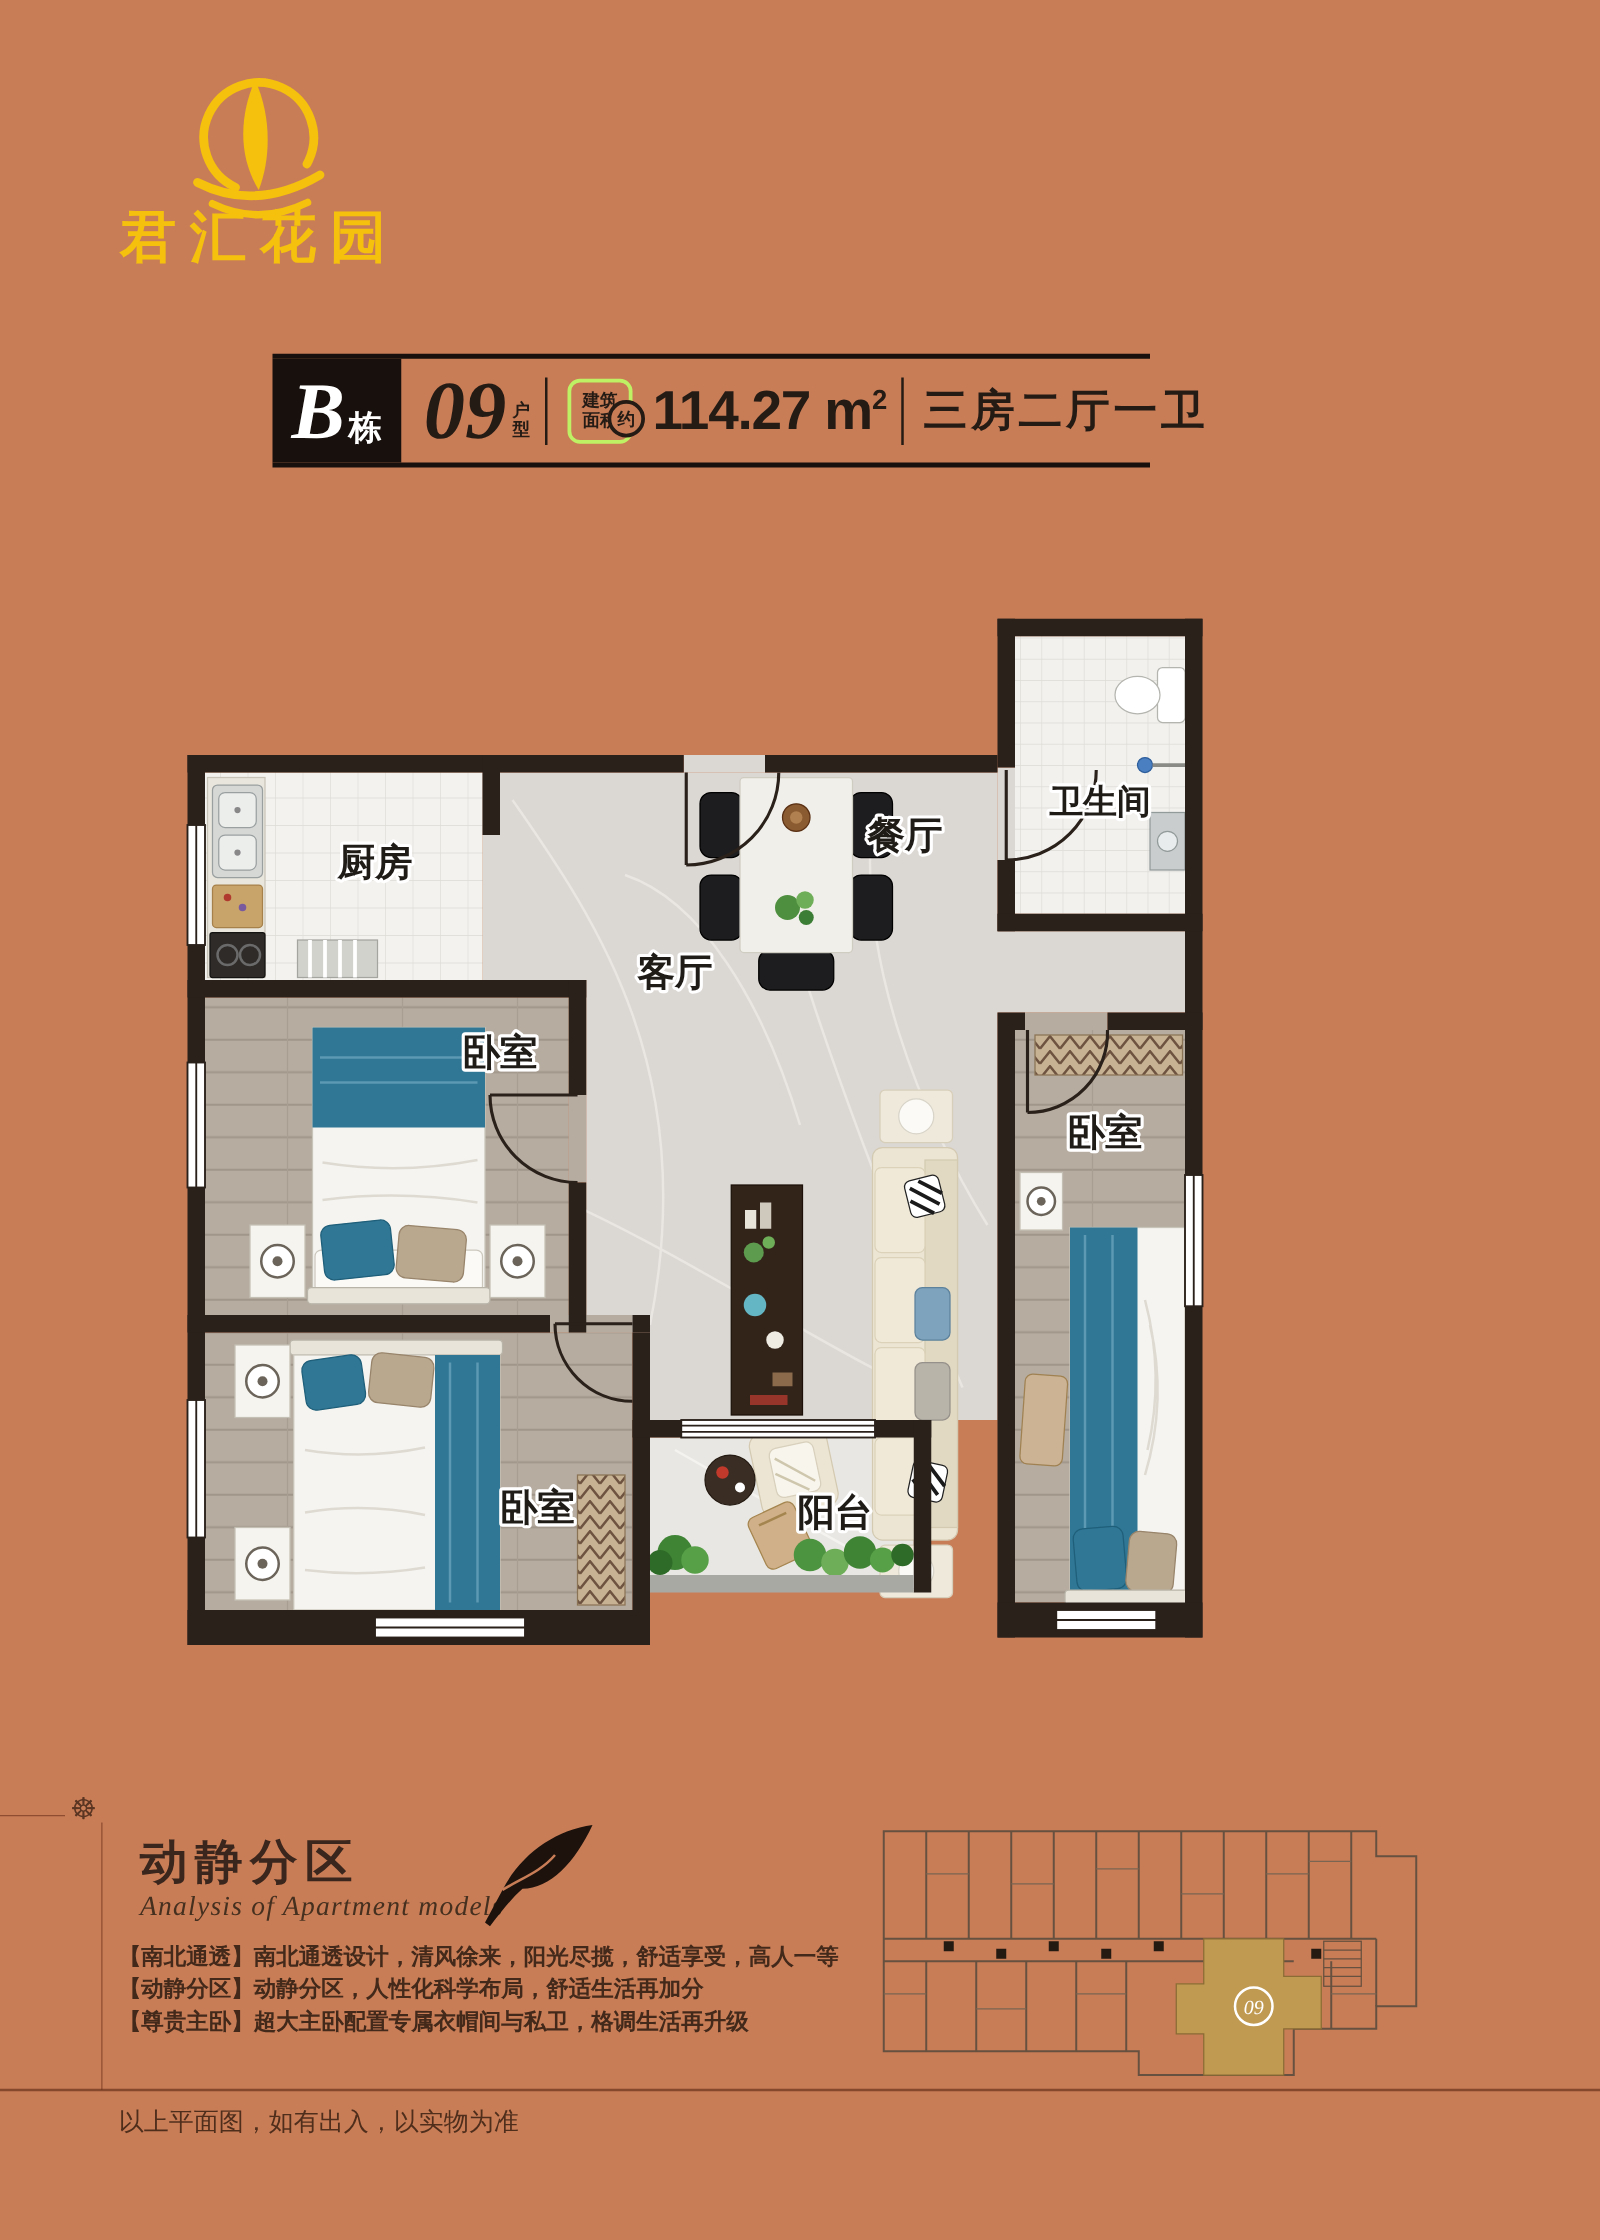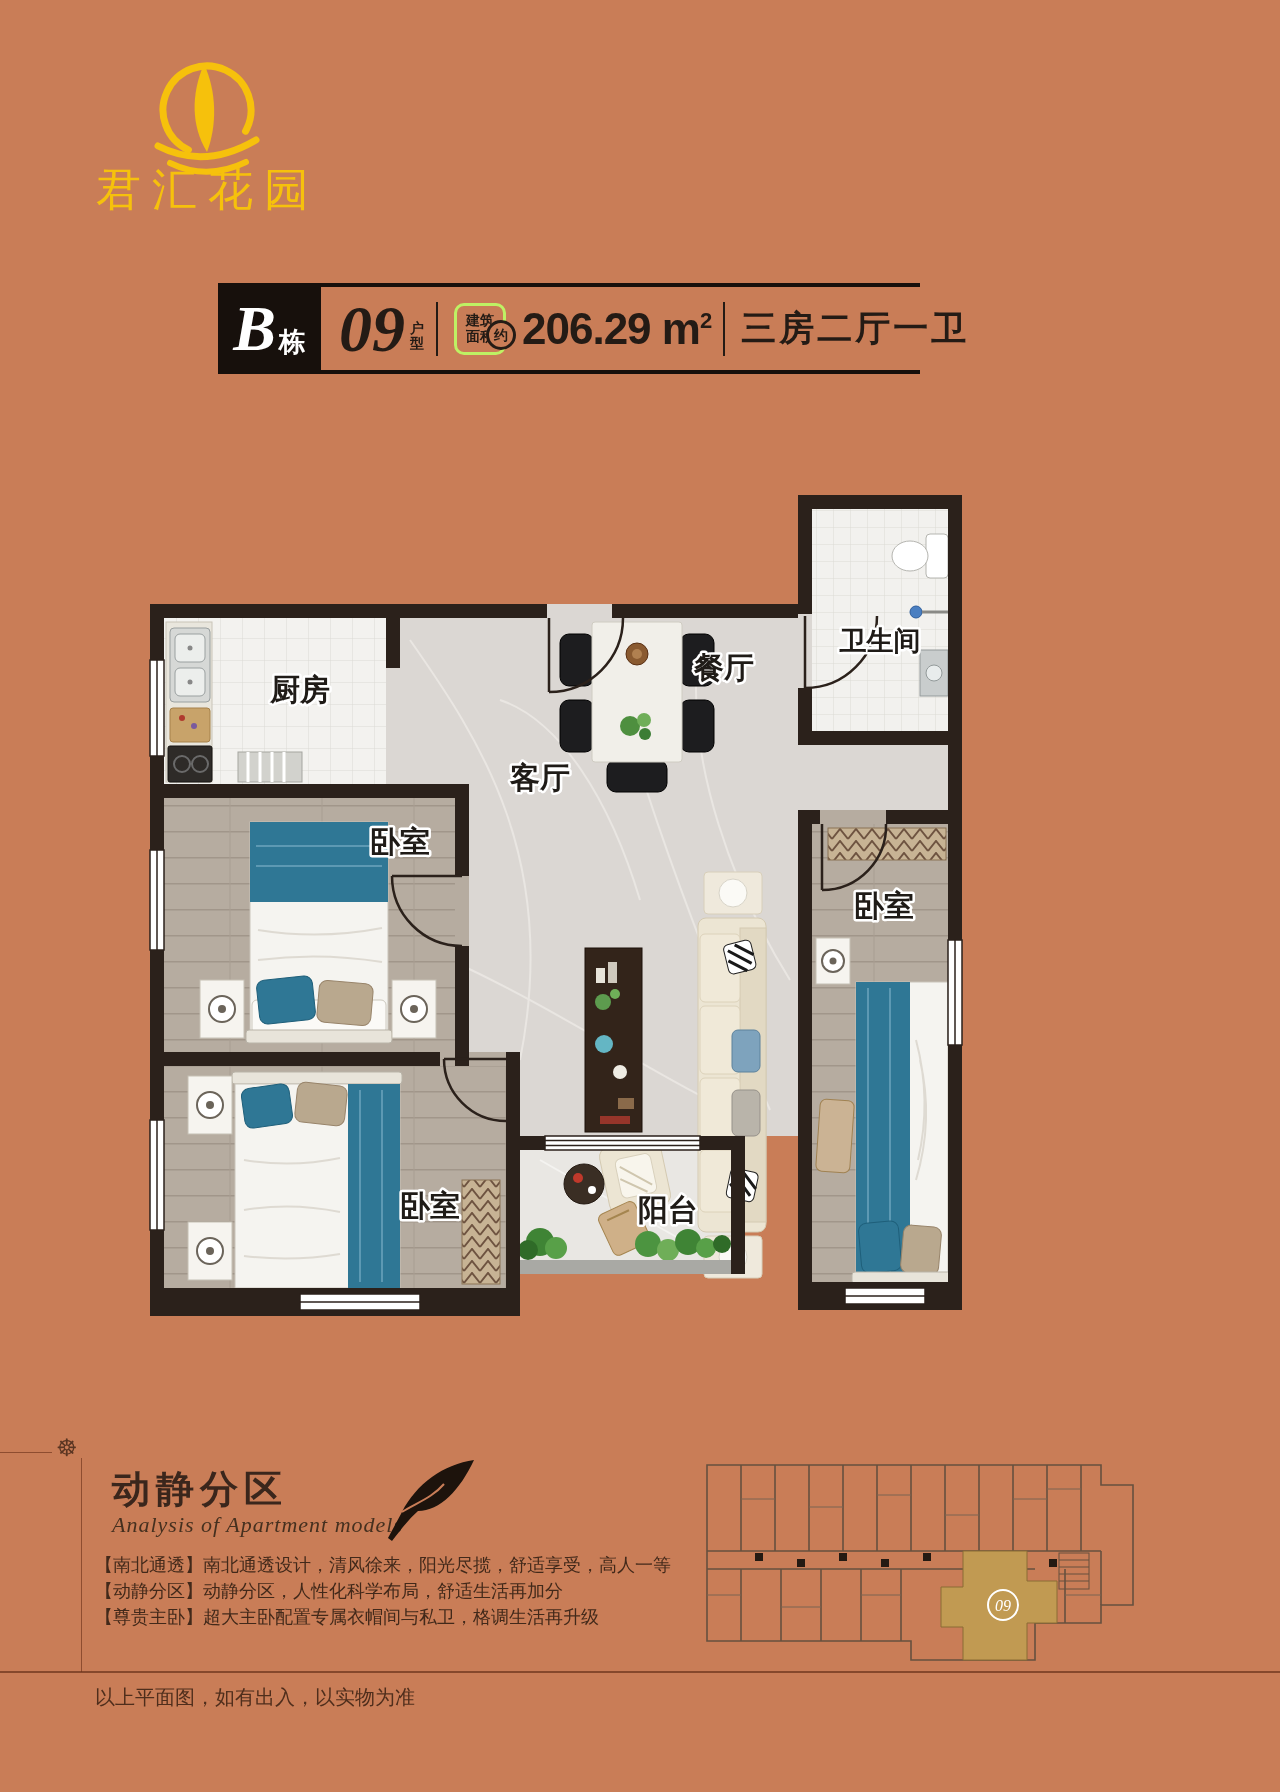--- a/index.html
+++ b/index.html
@@ -2,21 +2,21 @@
 <html><head>
 <meta charset="utf-8">
 <style>
   html,body{margin:0;padding:0;}
   .page{position:relative;width:1280px;height:1792px;background:#c97d57;overflow:hidden;
         font-family:"Liberation Sans",sans-serif;}
   .abs{position:absolute;}
 
   
   .logo-name{position:absolute;left:88px;top:160px;width:240px;text-align:center;
-    font-size:45px;font-weight:normal;color:#f6c10c;letter-spacing:11px;}
+    font-size:45px;font-weight:bold;color:#f6c10c;letter-spacing:11px;}
 
   
   .titlebar{position:absolute;left:218px;top:283px;width:702px;height:91px;
     border-top:4px solid #17100c;border-bottom:4px solid #17100c;box-sizing:border-box;
     display:flex;align-items:center;color:#241b15;}
   .tb-block{width:103px;height:100%;background:#17100c;color:#fff;display:flex;
     align-items:center;justify-content:center;flex:0 0 auto;}
   .tb-b{font-family:"Liberation Serif",serif;font-style:italic;font-weight:bold;font-size:64px;line-height:60px;}
   .tb-dong{font-size:27px;font-weight:bold;margin:26px 0 0 3px;}
   .tb-09{font-family:"Liberation Serif",serif;font-style:italic;font-weight:bold;font-size:66px;
@@ -32,21 +32,21 @@
   .tb-area{margin-left:16px;font-size:44px;font-weight:bold;letter-spacing:-1px;white-space:nowrap;}
   .tb-area sup{font-size:22px;}
   .tb-layout{font-size:35px;font-weight:bold;letter-spacing:3px;white-space:nowrap;}
 
   
   .an-title{position:absolute;left:112px;top:1464px;font-family:"Liberation Serif",serif;
     font-size:38px;font-weight:bold;color:#3a261c;letter-spacing:6px;}
   .an-sub{position:absolute;left:112px;top:1512px;font-family:"Liberation Serif",serif;
     font-style:italic;font-size:22px;color:#45301f;letter-spacing:1px;}
   .an-points{position:absolute;left:95px;top:1552px;width:580px;font-family:"Liberation Serif",serif;
-    font-size:18px;font-weight:normal;color:#42291a;line-height:26px;}
+    font-size:18px;font-weight:bold;color:#42291a;line-height:26px;}
   .rule-v{position:absolute;left:81px;top:1458px;width:1px;height:214px;background:rgba(110,52,28,.65);}
   .rule-h-short{position:absolute;left:0;top:1452px;width:52px;height:1px;background:rgba(110,52,28,.65);}
   .rule-h{position:absolute;left:0;top:1671px;width:1280px;height:2px;background:rgba(104,50,26,.7);}
   .wheel{position:absolute;left:56px;top:1436px;font-size:24px;color:#5a3522;line-height:24px;}
   .footer{position:absolute;left:95px;top:1684px;font-size:20px;color:#4f2e1c;display:flex;gap:32px;white-space:nowrap;}
 </style>
 </head>
 <body>
 
 <div class="page">
@@ -68,21 +68,21 @@
     </div>
     <span class="tb-09">09</span>
     <span class="tb-huxing">户型</span>
     <span class="tb-div"></span>
     <span class="tb-badge">
       <div class="l">建筑</div>
       <div class="l2">面积</div>
       <span class="tb-yue">约</span>
     </span>
     <span class="tb-area">
-      <span>206.29</span>&nbsp;<span>m</span><sup>2</sup>
+      <span>114.27</span>&nbsp;<span>m</span><sup>2</sup>
     </span>
     <span class="tb-div"></span>
     <span class="tb-layout">三房二厅一卫</span>
   </div>
 
   <svg class="abs" style="left:0;top:0" width="1280" height="1792" viewBox="0 0 1280 1792">
     <defs>
       <pattern id="tile" width="22" height="22" patternUnits="userSpaceOnUse">
         <rect width="22" height="22" fill="#f3f2ef"></rect>
         <path d="M22 0 H0 V22" stroke="#dcdbd5" stroke-width="1" fill="none"></path>

